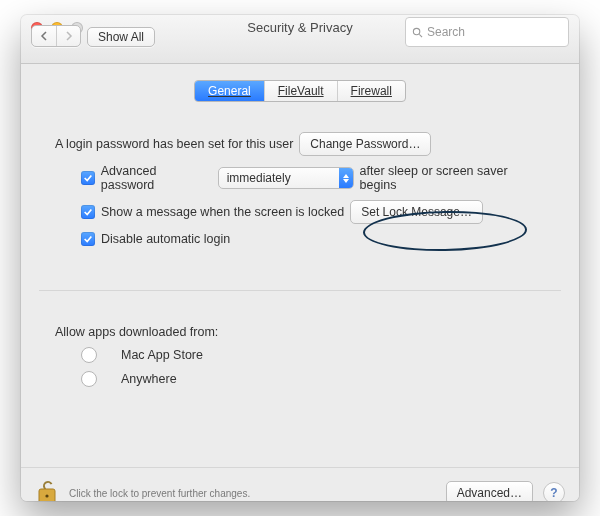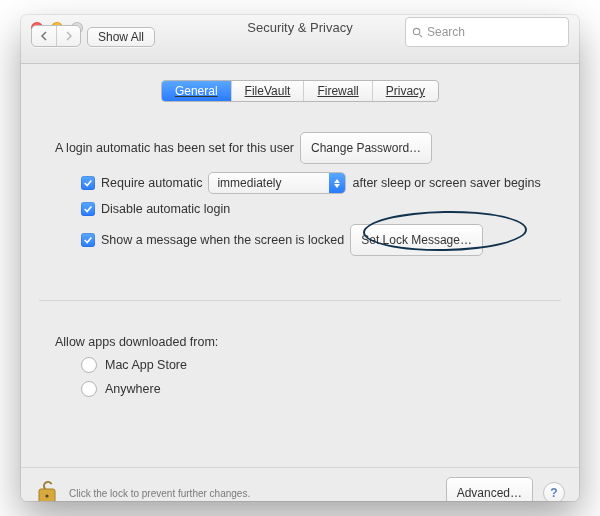--- a/index.html
+++ b/index.html
@@ -103,21 +103,21 @@
   background:linear-gradient(#5aa7ff,#2a7bff);
   color:#fff;
 }
 .section{
   margin-top:18px;
   padding: 12px 16px 18px 16px;
 }
 .row{display:flex; align-items:center; gap:6px; font-size:12.5px; color:#333;}
 .indent{padding-left:26px; margin-top:8px;}
 .btn{
-  height:32px; padding:0 10px;
+  height:24px; padding:0 10px;
   border:1px solid #bdbdbd; border-radius:5px;
   background:linear-gradient(#fff,#f0f0f0);
   font-size:12px; color:#333;
   box-shadow:0 1px 0 rgba(255,255,255,0.7) inset;
 }
 .checkbox{
   width:14px; height:14px; border-radius:3px;
   background:linear-gradient(#5aa7ff,#2a7bff);
   display:inline-flex; align-items:center; justify-content:center;
   box-shadow:inset 0 0 0 1px rgba(0,0,0,0.1);
@@ -140,21 +140,21 @@
 }
 .select .arrows span{
   width:0;height:0;border-left:3px solid transparent;border-right:3px solid transparent;
 }
 .select .arrows .up{border-bottom:4px solid #fff;}
 .select .arrows .dn{border-top:4px solid #fff;}
 hr.sep{
   border:none; border-top:1px solid #d6d6d6; margin:26px 0 0 0;
 }
 .radios{padding-left:26px; margin-top:6px;}
-.radio-row{display:flex; align-items:center; gap:8px; margin-top:8px; font-size:12.5px;}
+.radio-row{display:flex; align-items:center; gap:24px; margin-top:8px; font-size:12.5px;}
 .radio{
   width:14px; height:14px; border-radius:50%;
   border:1px solid #b5b5b5; background:#fff;
   display:inline-flex; align-items:center; justify-content:center;
 }
 .radio.sel{border-color:#2a7bff;}
 .radio.sel::after{
   content:""; width:7px; height:7px; border-radius:50%;
   background:radial-gradient(circle at 35% 30%, #7ab8ff, #2a7bff);
 }
@@ -221,64 +221,63 @@
     </div>
   </div>
 
   <div class="body">
 
     <div class="tabs-wrap">
       <div class="tabs">
         <button class="active">General</button>
         <button>FileVault</button>
         <button>Firewall</button>
-        <button>Privacy</button>
       </div>
     </div>
 
     <div class="section">
       <div class="row">
-        <span>A login automatic has been set for this user</span>
+        <span>A login password has been set for this user</span>
         <button class="btn">Change Password…</button>
       </div>
 
       <div class="row indent">
         <span class="checkbox">
           <svg viewBox="0 0 12 12">
               <path d="M2 6 L5 9 L10 3" fill="none" stroke="#fff" stroke-width="2"></path>
             </svg>
         </span>
-        <span>Require automatic</span>
+        <span>Advanced password</span>
         <span class="select">
           <span class="lbl">immediately</span>
           <span class="arrows">
               <span class="up"></span>
               <span class="dn"></span>
             </span>
         </span>
         <span>after sleep or screen saver begins</span>
       </div>
 
       <div class="row indent">
         <span class="checkbox">
           <svg viewBox="0 0 12 12">
               <path d="M2 6 L5 9 L10 3" fill="none" stroke="#fff" stroke-width="2"></path>
             </svg>
         </span>
-        <span>Disable automatic login</span>
+        <span>Show a message when the screen is locked</span>
+        <button class="btn">Set Lock Message…</button>
       </div>
 
       <div class="row indent">
         <span class="checkbox">
           <svg viewBox="0 0 12 12">
               <path d="M2 6 L5 9 L10 3" fill="none" stroke="#fff" stroke-width="2"></path>
             </svg>
         </span>
-        <span>Show a message when the screen is locked</span>
-        <button class="btn">Set Lock Message…</button>
+        <span>Disable automatic login</span>
       </div>
     </div>
 
     <hr class="sep">
 
     <div class="section" style="padding-top:16px;">
       <div class="row">
         <span>Allow apps downloaded from:</span>
       </div>
       <div class="radios">

